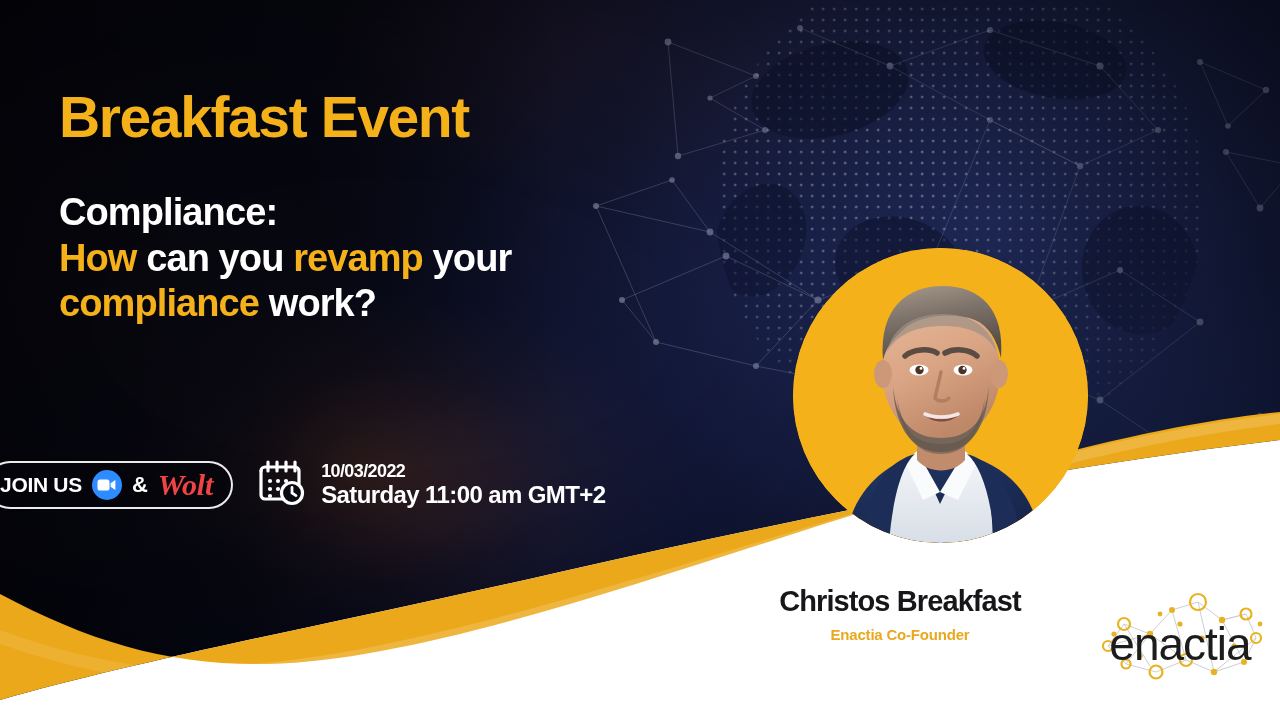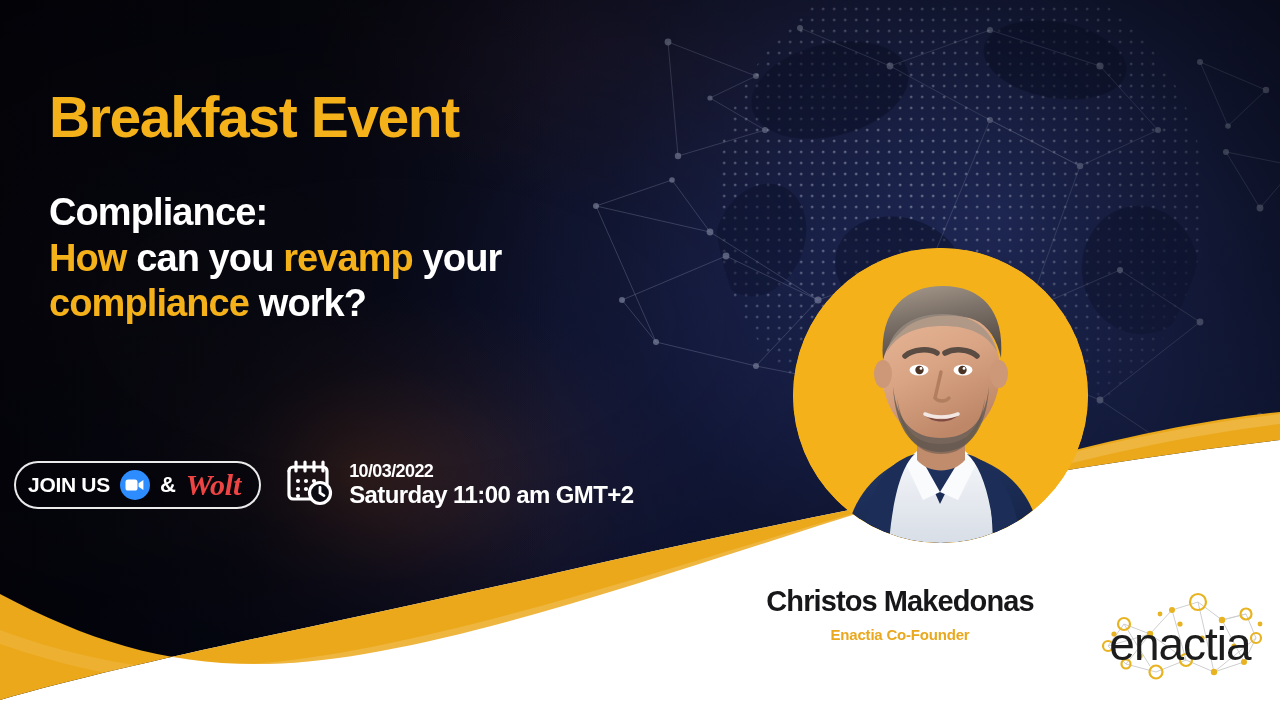--- a/index.html
+++ b/index.html
@@ -39,36 +39,36 @@
   .left-dark{
     position:absolute;left:0;top:0;width:560px;height:720px;
     background:linear-gradient(90deg, rgba(4,4,10,0.92) 0%, rgba(5,6,14,0.80) 45%, rgba(5,6,14,0) 100%);
   }
 
   
   .wave-layer{position:absolute;left:0;top:0;width:1280px;height:720px;}
 
   
   .headline-block{
-    position:absolute;left:49px;top:88px;width:620px;
+    position:absolute;left:59px;top:88px;width:620px;
   }
   .kicker{
     font-size:57px;line-height:1.02;font-weight:800;
     letter-spacing:-1.4px;color:#F5B119;margin:0 0 44px 0;
   }
   .subhead{
     font-size:38px;line-height:1.20;font-weight:800;
     letter-spacing:-0.9px;color:#ffffff;margin:0;
   }
   .subhead .hl{color:#F5B119;}
 
   
   .info-row{
     position:absolute;left:0px;top:457px;
-    display:flex;align-items:center;padding-left:28px;
+    display:flex;align-items:center;
   }
   .join-pill{
     display:flex;align-items:center;gap:10px;
     height:48px;padding:0 18px 0 12px;
     margin-left:-14px;
     border:2px solid rgba(255,255,255,0.92);
     border-radius:26px;
     background:rgba(4,4,10,0.55);
   }
   .join-text{
@@ -367,21 +367,21 @@
         <path d="M104 150 C 108 190 126 206 148 206 C 170 206 188 190 192 150
                  C 186 184 172 196 148 196 C 124 196 110 184 104 150 Z" fill="#5E544D" opacity="0.55"></path>
 
         <path d="M130 166 C 140 176 157 176 167 166 C 157 173 140 173 130 166 Z" fill="#7E4A42"></path>
         <path d="M132 166 C 141 170 155 170 165 166" stroke="#F2E7E3" stroke-width="3.6" fill="none" stroke-linecap="round"></path>
       </g>
     </svg>
   </div>
 
   <div class="speaker">
-    <div class="speaker-name">Christos Makedonas</div>
+    <div class="speaker-name">Christos Breakfast</div>
     <div class="speaker-role">Enactia Co-Founder</div>
   </div>
 
   <div class="logo">
     <svg viewBox="0 0 172 112" aria-hidden="true">
       <g stroke="#c9c9c9" stroke-width="1" fill="none" opacity="0.9">
         <path d="M14 66 L30 44 L56 54 L78 30 L104 22 L128 40 L152 34 L162 58 L150 82 L120 92 L92 80 L62 92 L32 84 L14 66"></path>
         <path d="M30 44 L56 86 M56 54 L92 80 M78 30 L92 80 M104 22 L120 92 M128 40 L150 82 M162 58 L120 92 M14 66 L56 54 M32 84 L56 54 M152 34 L128 40"></path>
       </g>
       <g fill="none" stroke="#E8B321" stroke-width="2.2">

